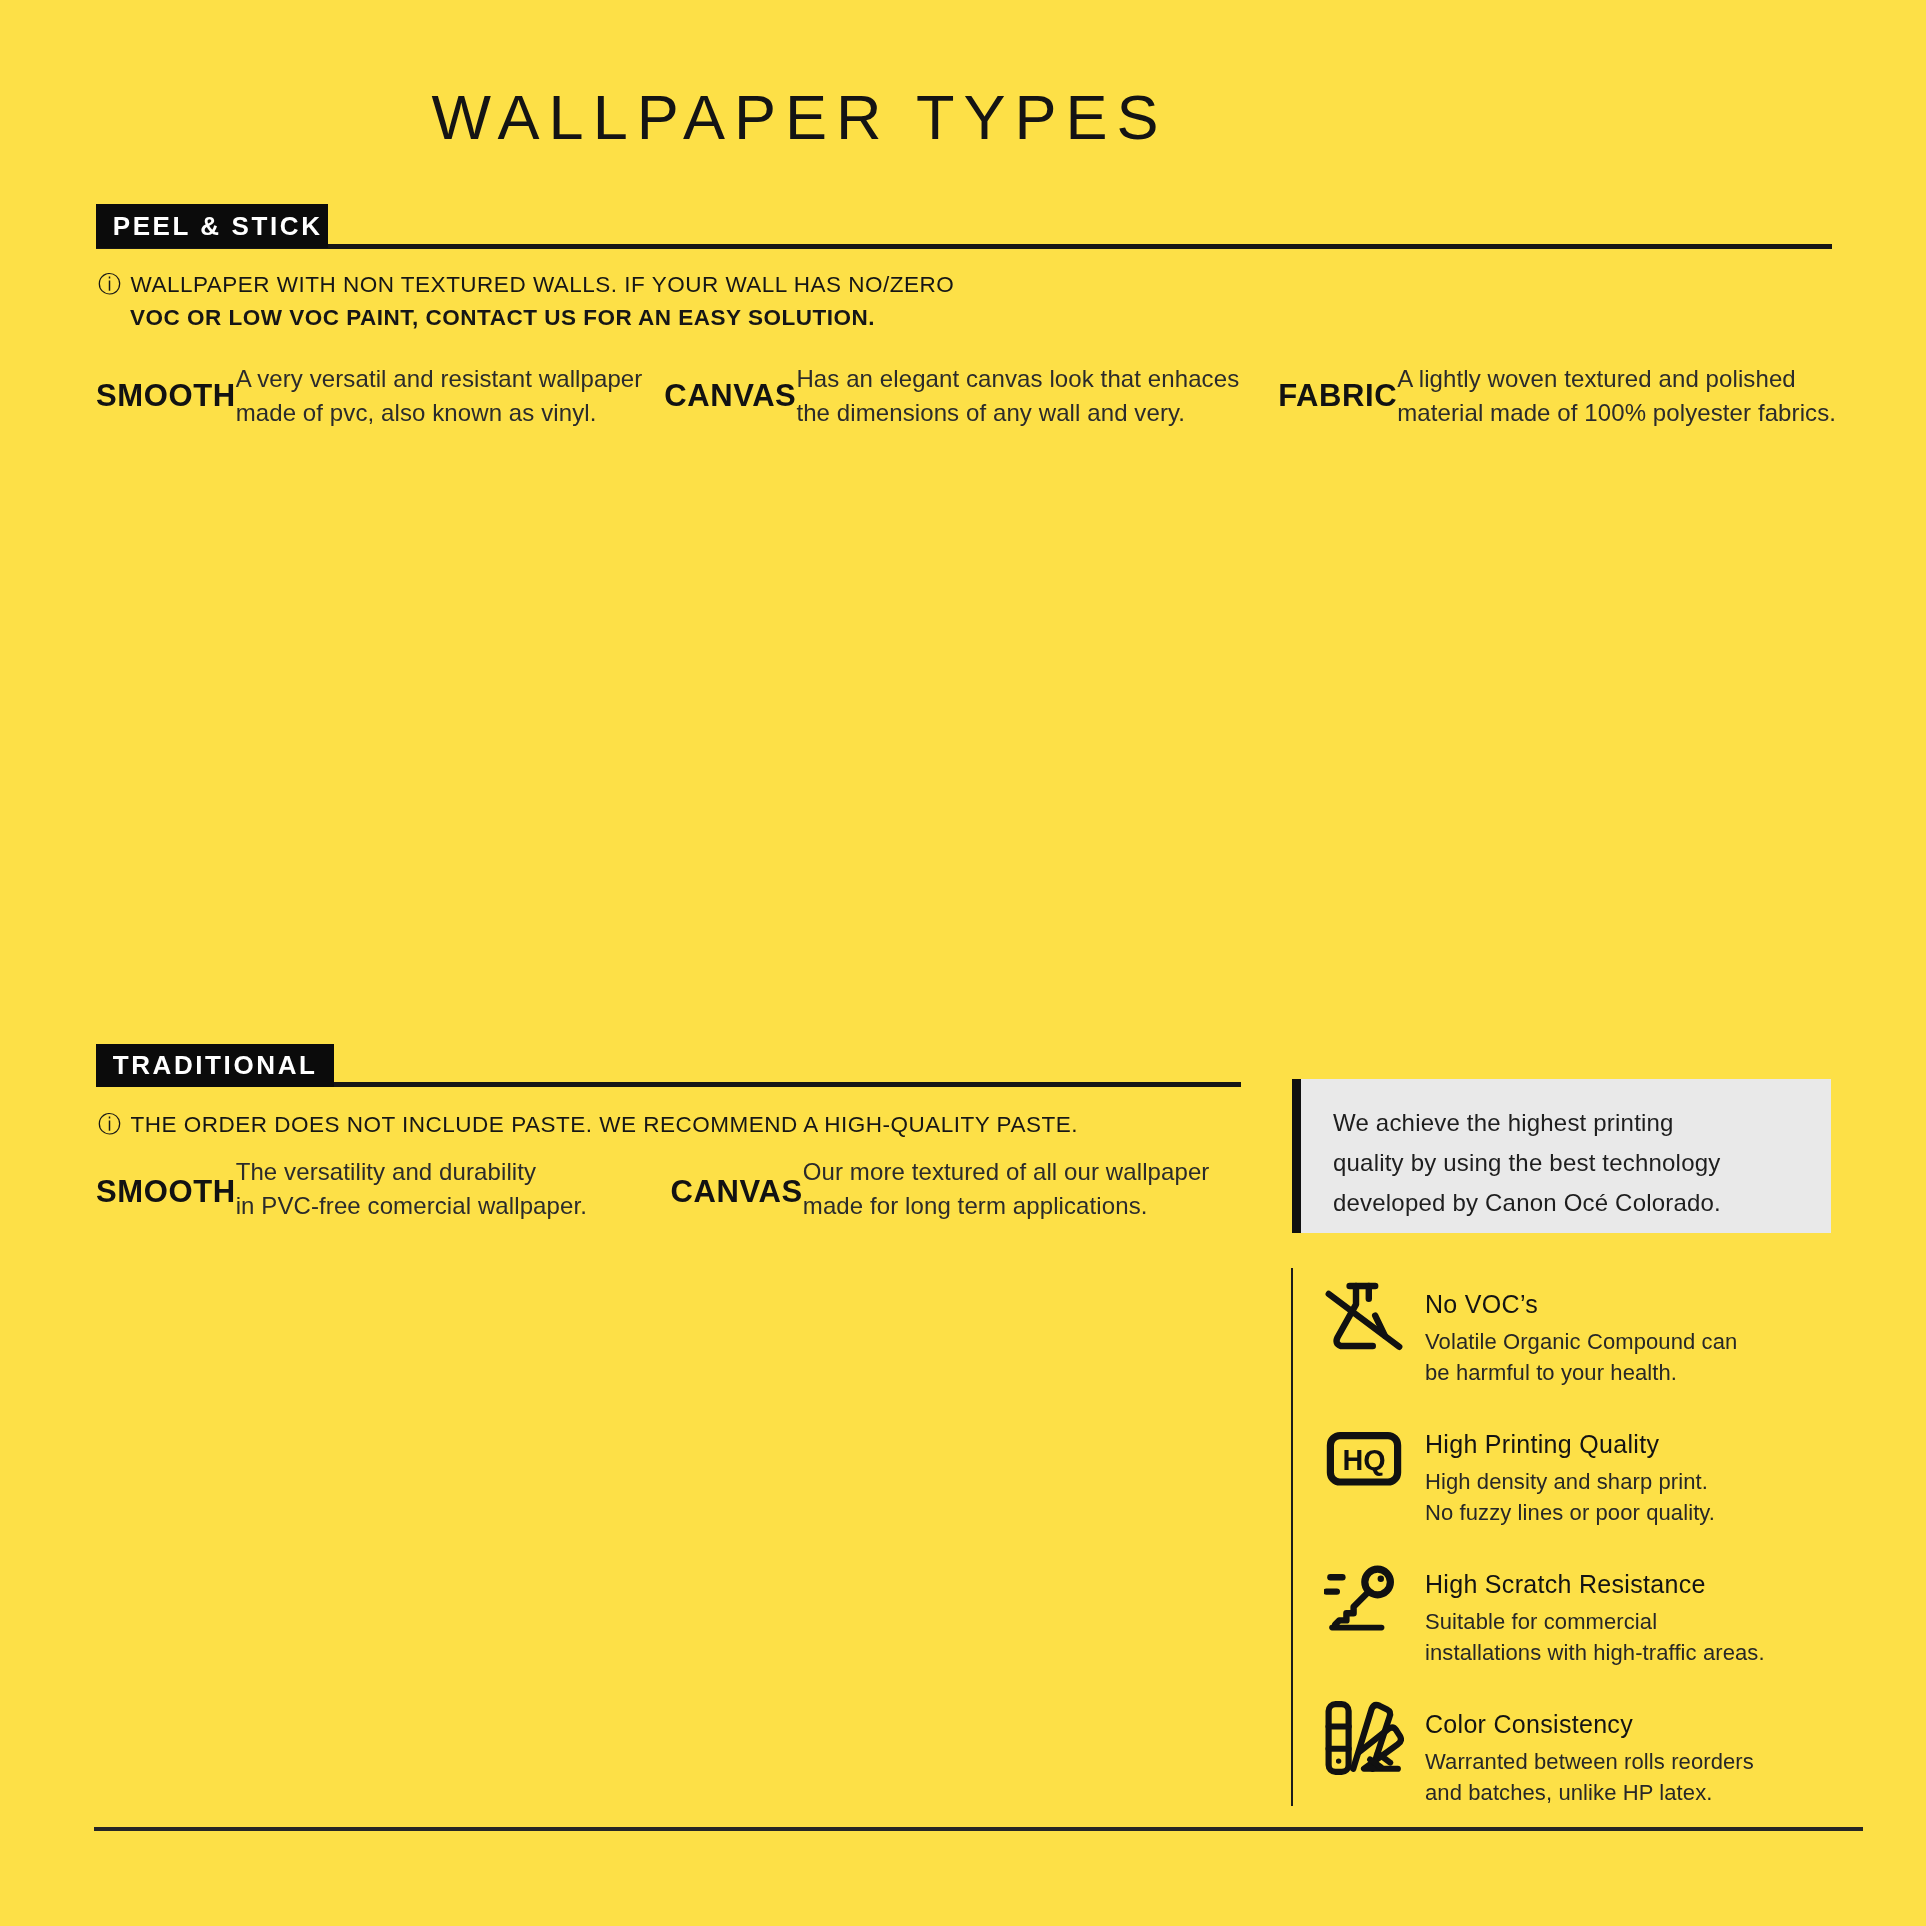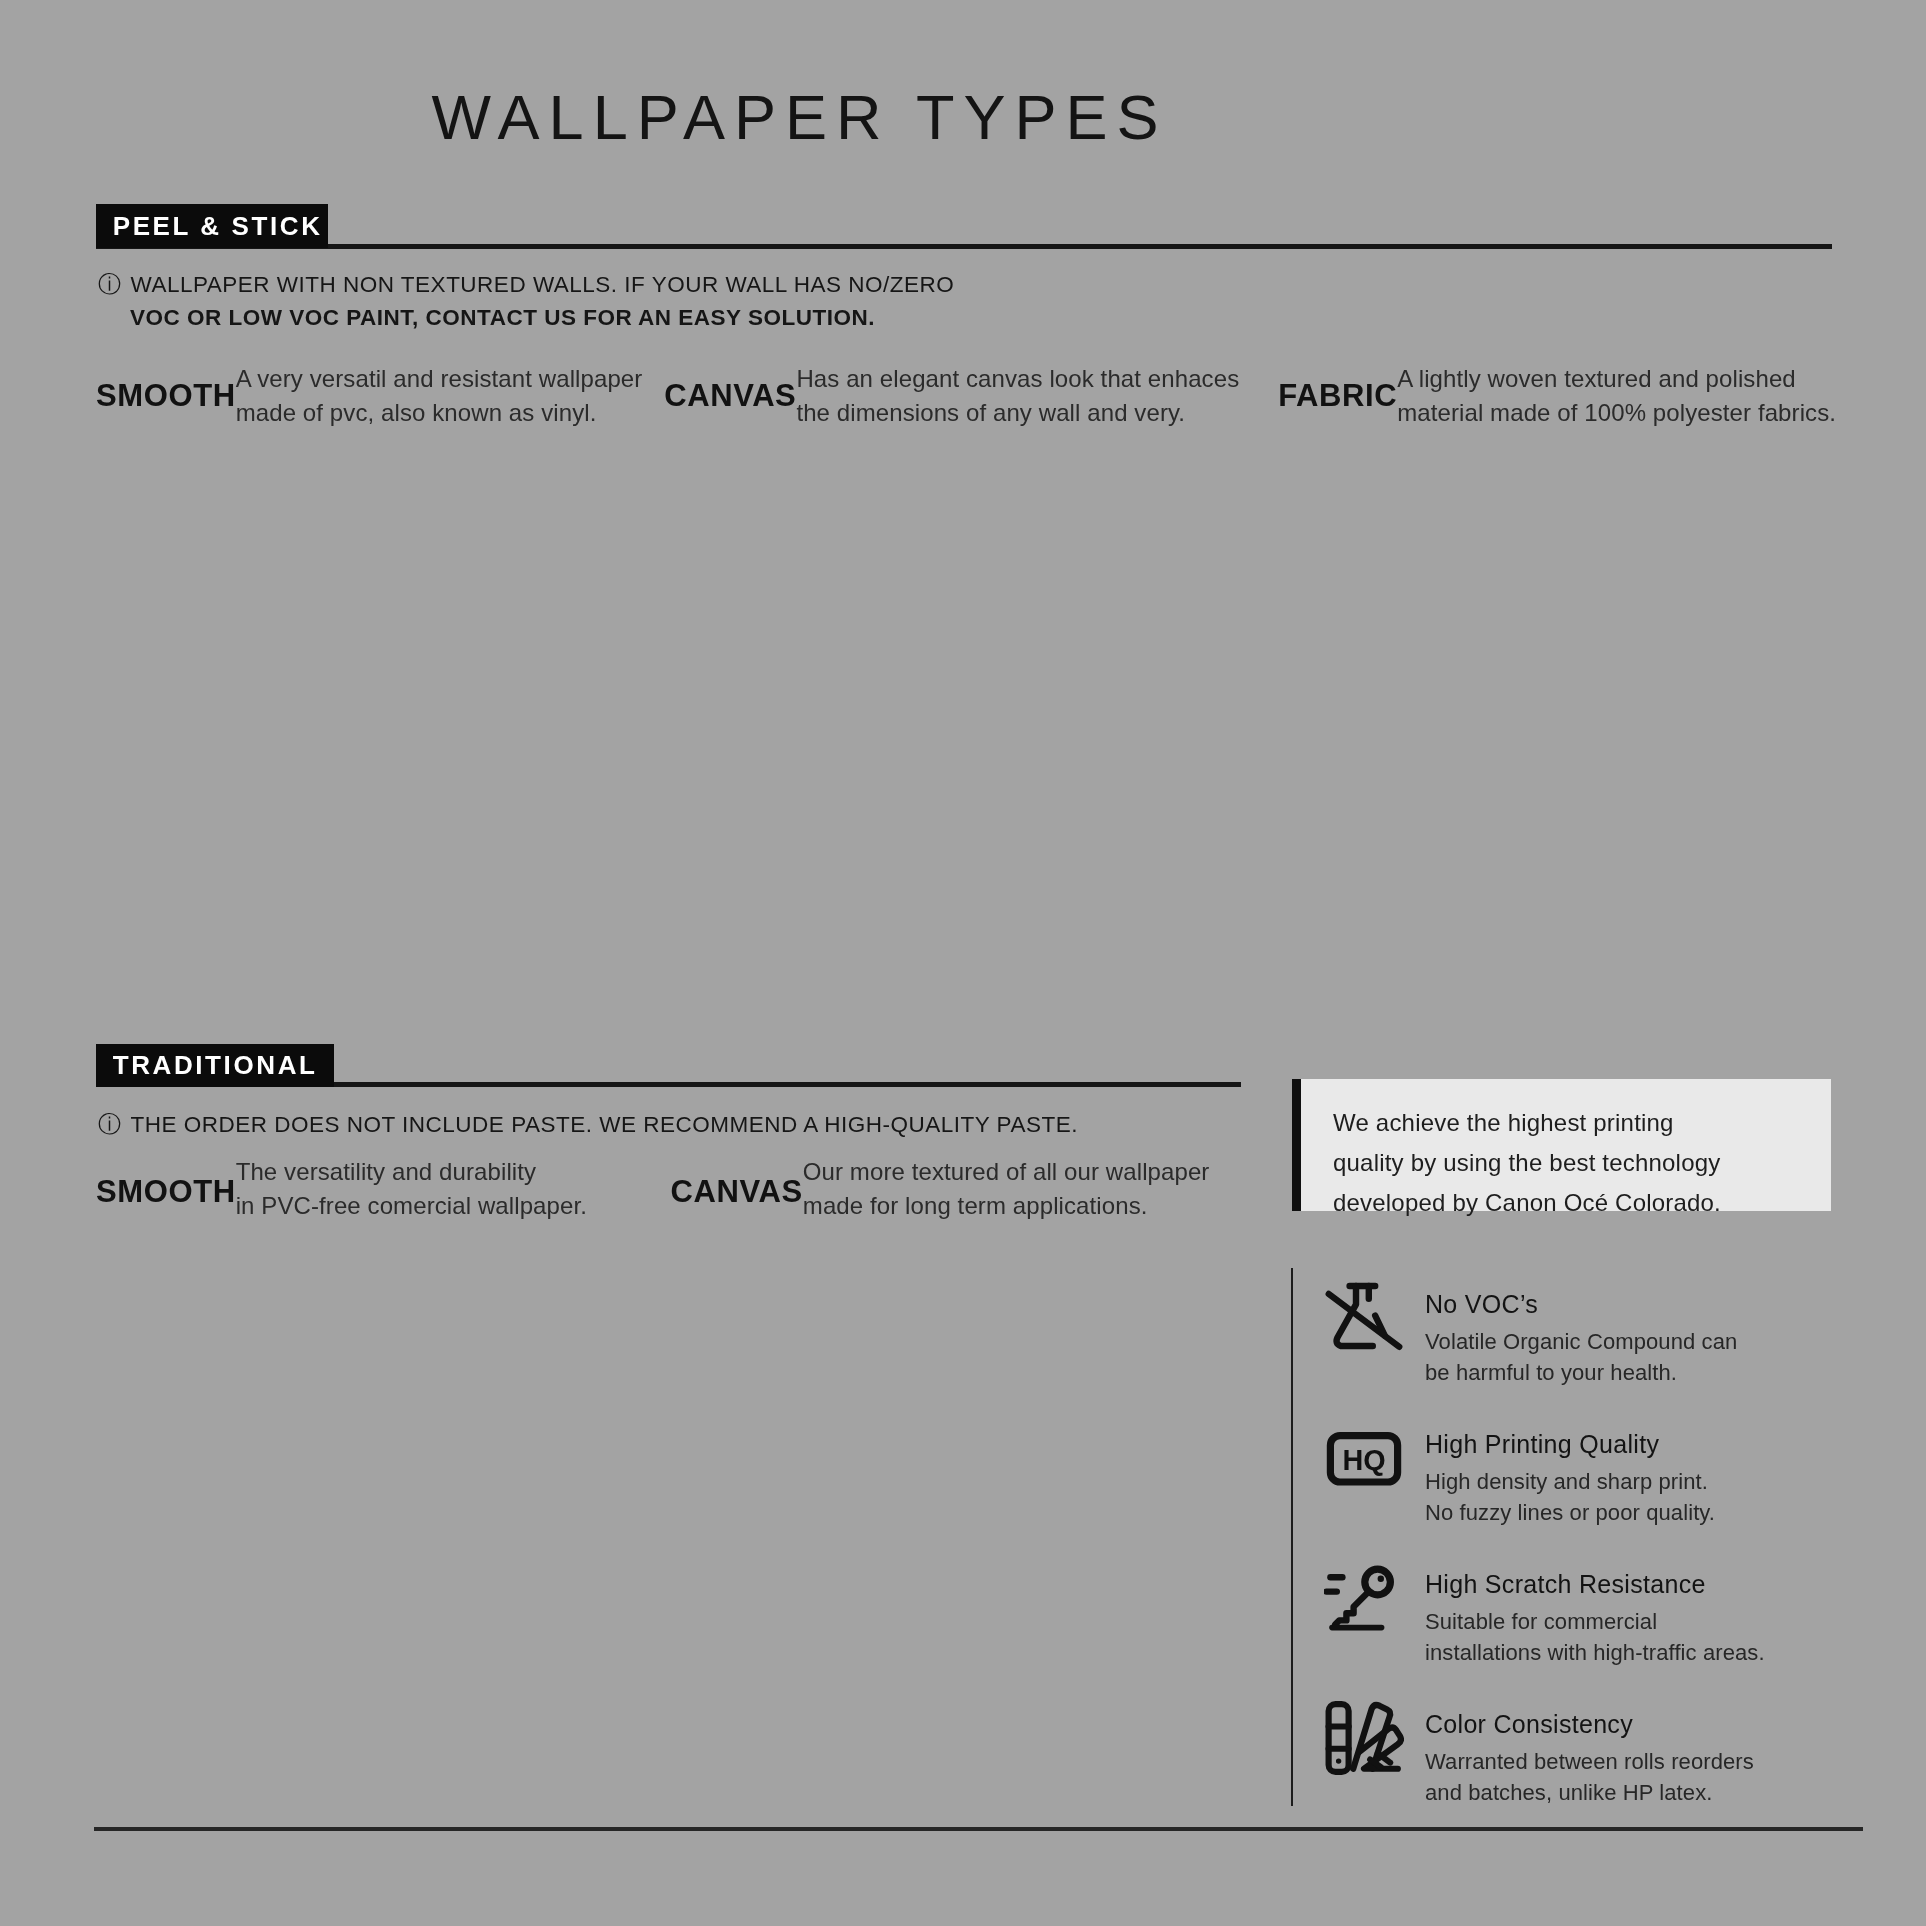--- a/index.html
+++ b/index.html
@@ -1,17 +1,17 @@
 <!DOCTYPE html>
 <html style="font-size:10.3px"><head>
 <meta charset="utf-8">
 <style>
   html,body{margin:0;padding:0;background:#ffffff;}
   body{width:1926px;height:1926px;font-family:"Liberation Sans","DejaVu Sans",sans-serif;color:#1d1d1d;}
-  .page{position:relative;width:1926px;height:1926px;background:#a3a3a3;overflow:hidden;}
+  .page{position:relative;width:1926px;height:1926px;background:#fde047;overflow:hidden;}
 
   
   .title{position:absolute;top:81px;left:0;width:1599px;text-align:center;
          font-size:63px;font-weight:400;letter-spacing:9px;color:#141414;white-space:nowrap;}
 
   
   .sec-label{position:absolute;background:#0b0b0b;color:#ffffff;display:flex;align-items:center;
              padding-left:16.7px;box-sizing:border-box;font-size:26px;font-weight:700;letter-spacing:2.6px;z-index:2;}
   .sec-rule{position:absolute;background:#161616;height:4.5px;z-index:1;}
   #label-peel{left:96px;top:204px;width:232px;height:44px;}
@@ -43,21 +43,21 @@
       repeating-linear-gradient(90deg, rgba(118,118,118,0.12) 0 1.9px, rgba(255,255,255,0) 1.9px 7px);}
   .canvas-rough .weave{background:
       repeating-linear-gradient(0deg, rgba(108,108,108,0.17) 0 2.6px, rgba(255,255,255,0) 2.6px 8.3px),
       repeating-linear-gradient(90deg, rgba(108,108,108,0.13) 0 2.6px, rgba(255,255,255,0) 2.6px 8.3px);}
 
   .cap-name{margin-top:21px;font-size:31px;font-weight:700;letter-spacing:0.6px;color:#121212;line-height:37px;}
   .cap-desc{margin-top:6.4px;}
   .cap-desc div{font-size:24px;line-height:34px;color:#2b2b2b;letter-spacing:0.1px;white-space:nowrap;}
 
   
-  #quality-box{position:absolute;left:1292px;top:1079px;width:539px;height:132px;background:#e9e9e9;}
+  #quality-box{position:absolute;left:1292px;top:1079px;width:539px;height:154px;background:#e9e9e9;}
   #quality-box .bar{position:absolute;left:0;top:0;width:9px;height:100%;background:#101010;}
   #quality-box .qtext{position:absolute;left:41px;top:24.4px;}
   #quality-box .qtext div{font-size:24px;line-height:40px;color:#1e1e1e;letter-spacing:0.2px;white-space:nowrap;}
 
   
   #feat-rule{position:absolute;left:1291px;top:1268px;width:1.9px;height:538px;background:#1c1c1c;}
   .feat{position:absolute;left:1324px;width:533px;display:flex;}
   .feat .ficon{width:80px;height:80px;flex:none;margin-right:21px;}
   .feat .ficon svg{width:80px;height:80px;display:block;}
   .feat .ftitle{font-size:25px;font-weight:400;color:#131313;line-height:29.5px;letter-spacing:0.3px;margin-top:12px;white-space:nowrap;}

